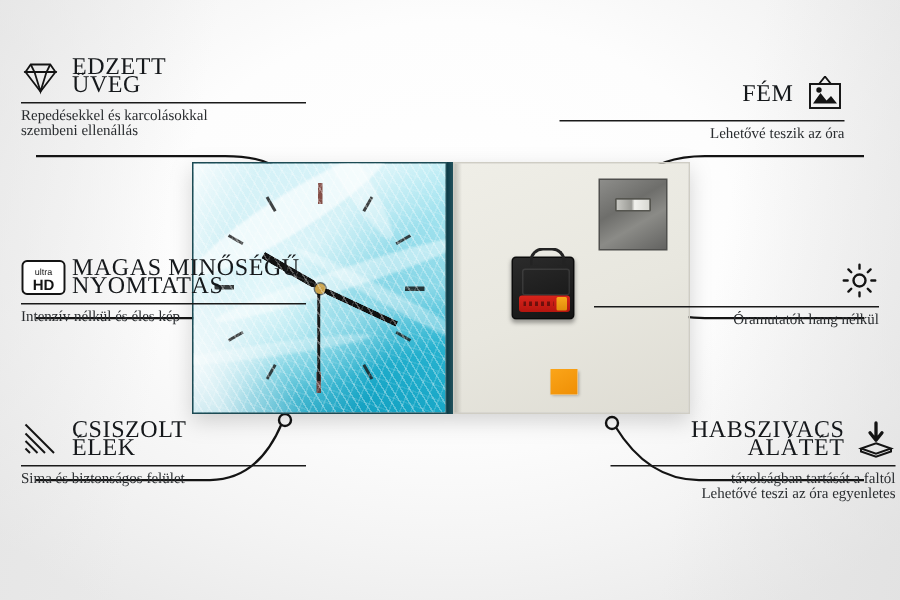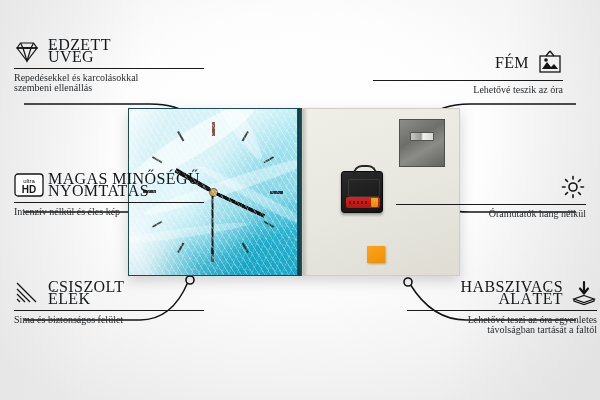--- a/index.html
+++ b/index.html
@@ -282,17 +282,17 @@
       </span>
       <span class="ico">
         <svg viewBox="0 0 26 26" width="26" height="26" fill="none" stroke="#141414" stroke-width="1.3">
           <path d="M13 2 v9 M13 13.5 L9 8.5 M13 13.5 L17 8.5" stroke-width="2.2" stroke-linecap="round"></path>
           <path d="M13 15.5 L23 19 L13 22.5 L3 19 Z"></path>
           <path d="M3 19 v2 L13 24.5 L23 21 v-2"></path>
         </svg>
       </span>
     </div>
     <div class="rule"></div>
+    <div class="sub">távolságban tartását a faltól</div>
     <div class="sub">Lehetővé teszi az óra egyenletes</div>
-    <div class="sub">távolságban tartását a faltól</div>
   </div>
 
 </div>
 
 </body></html>

